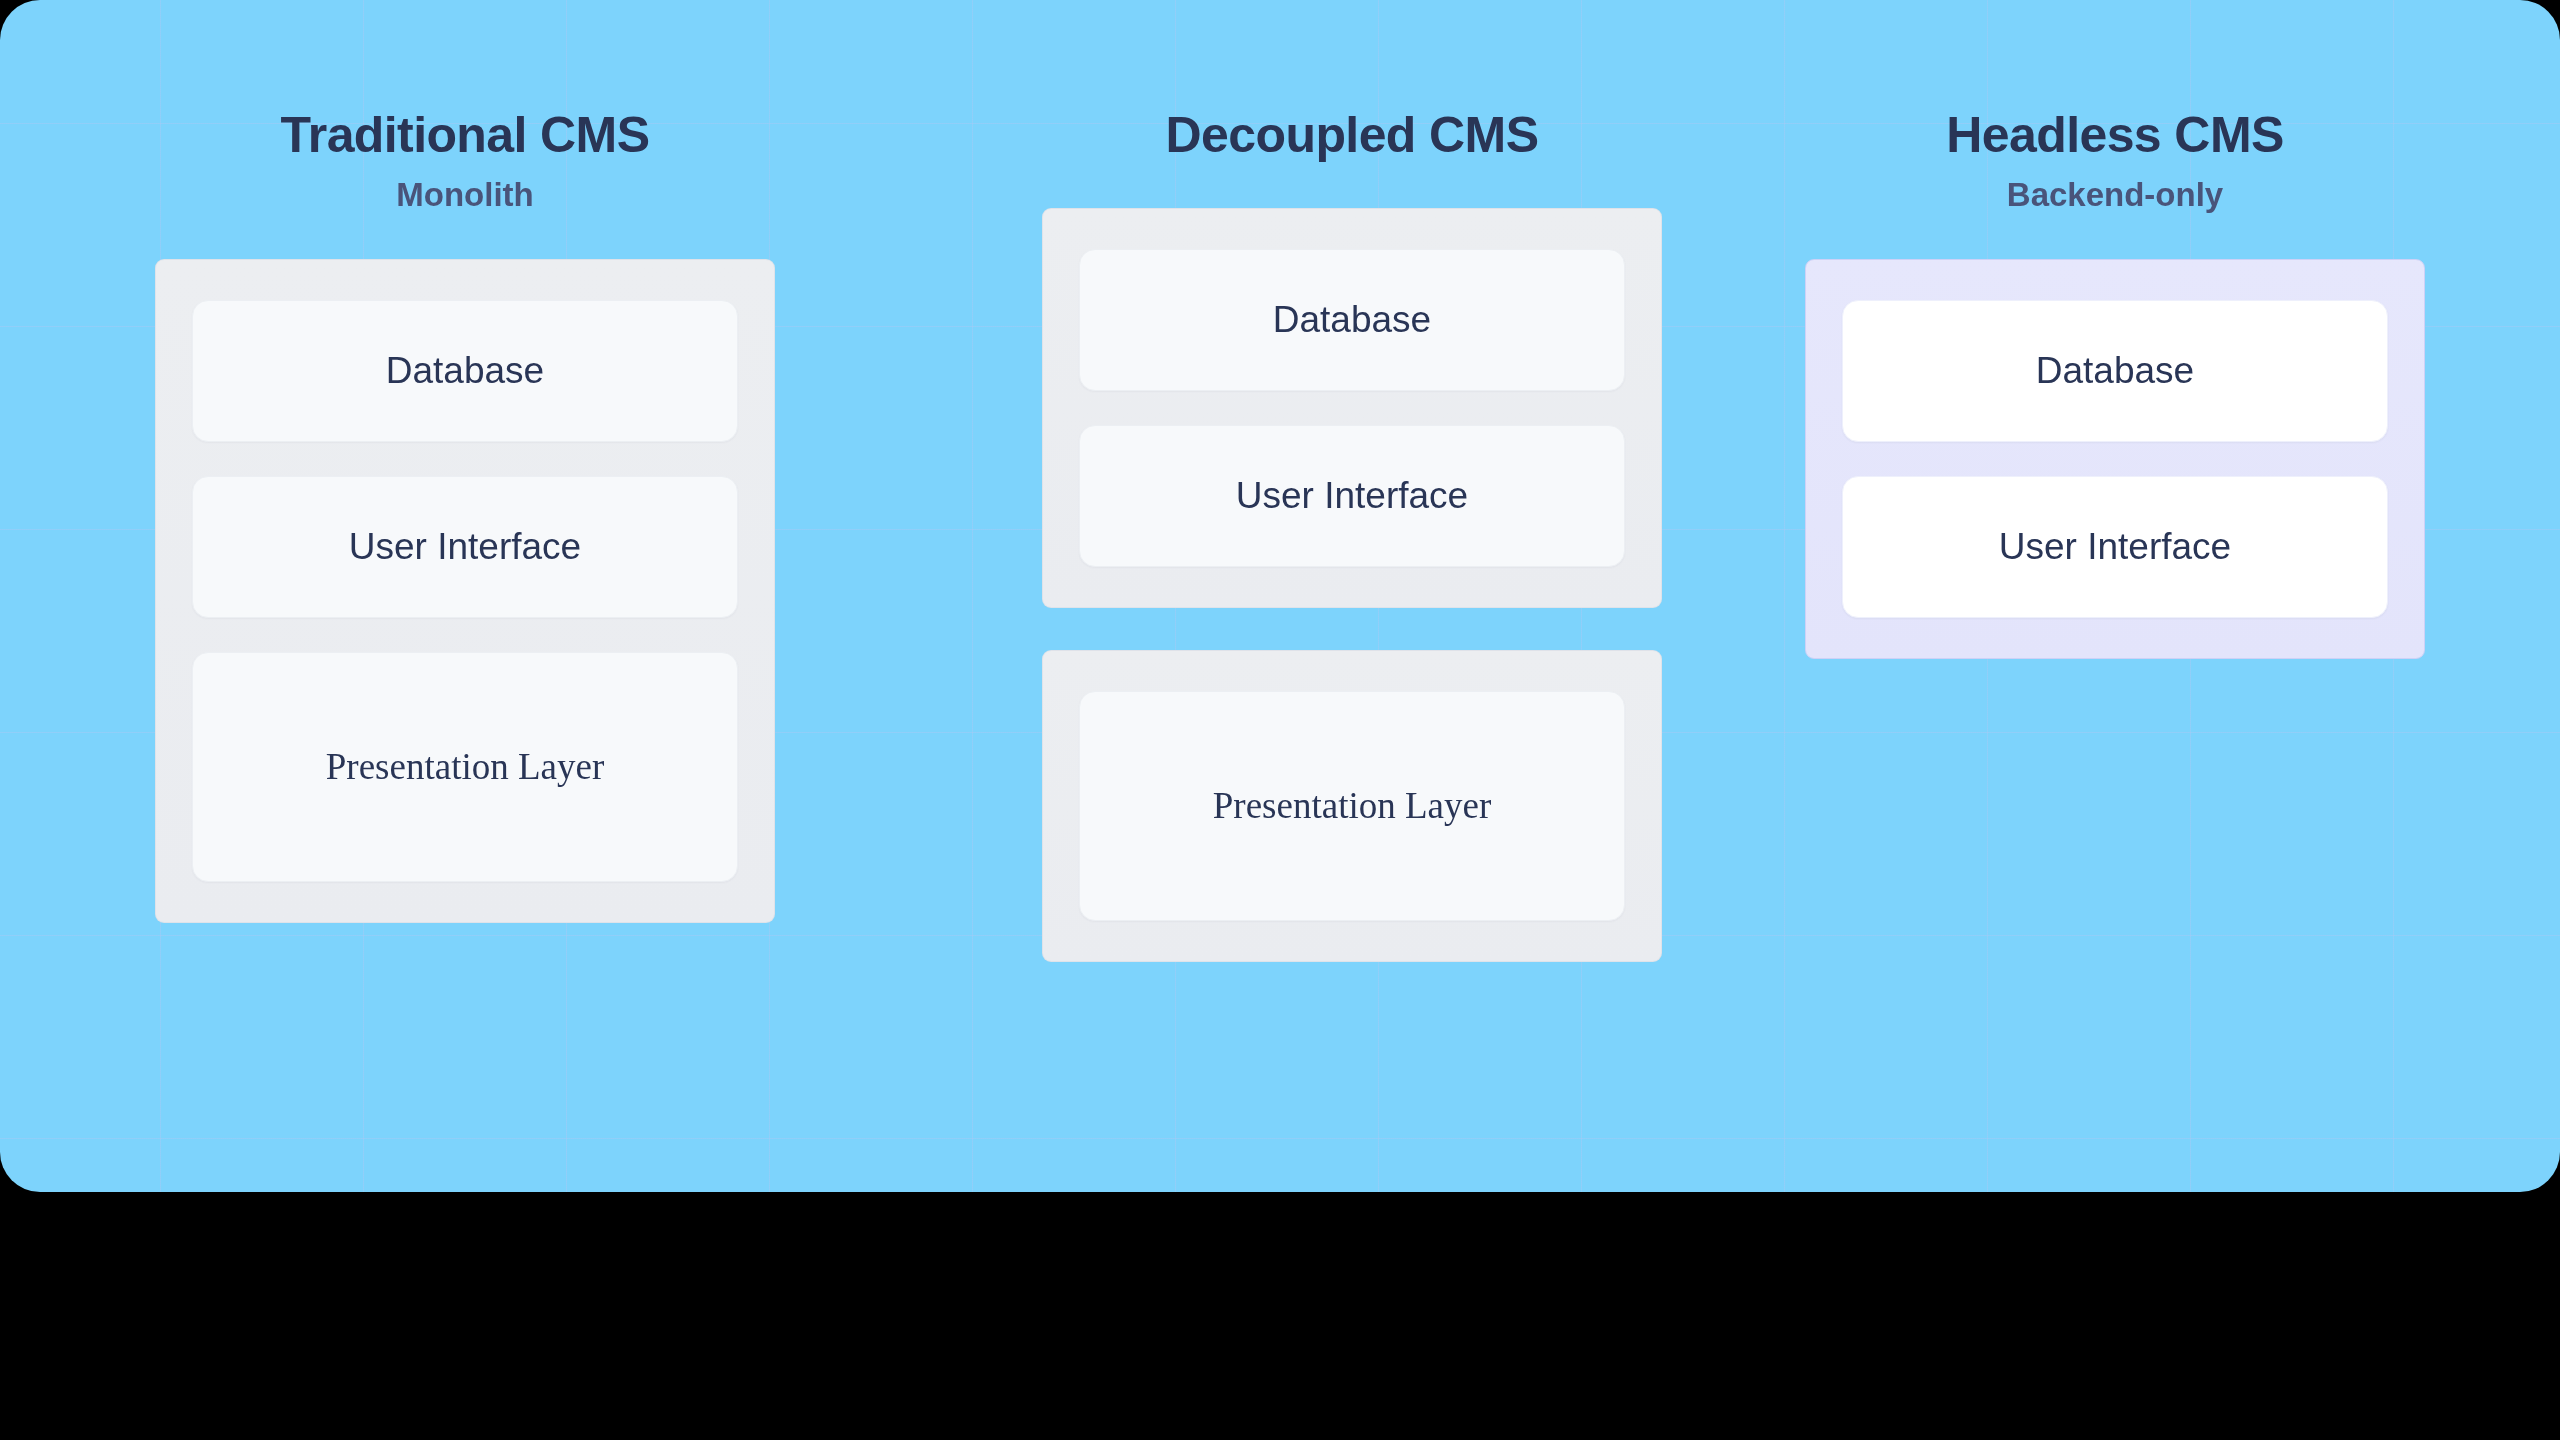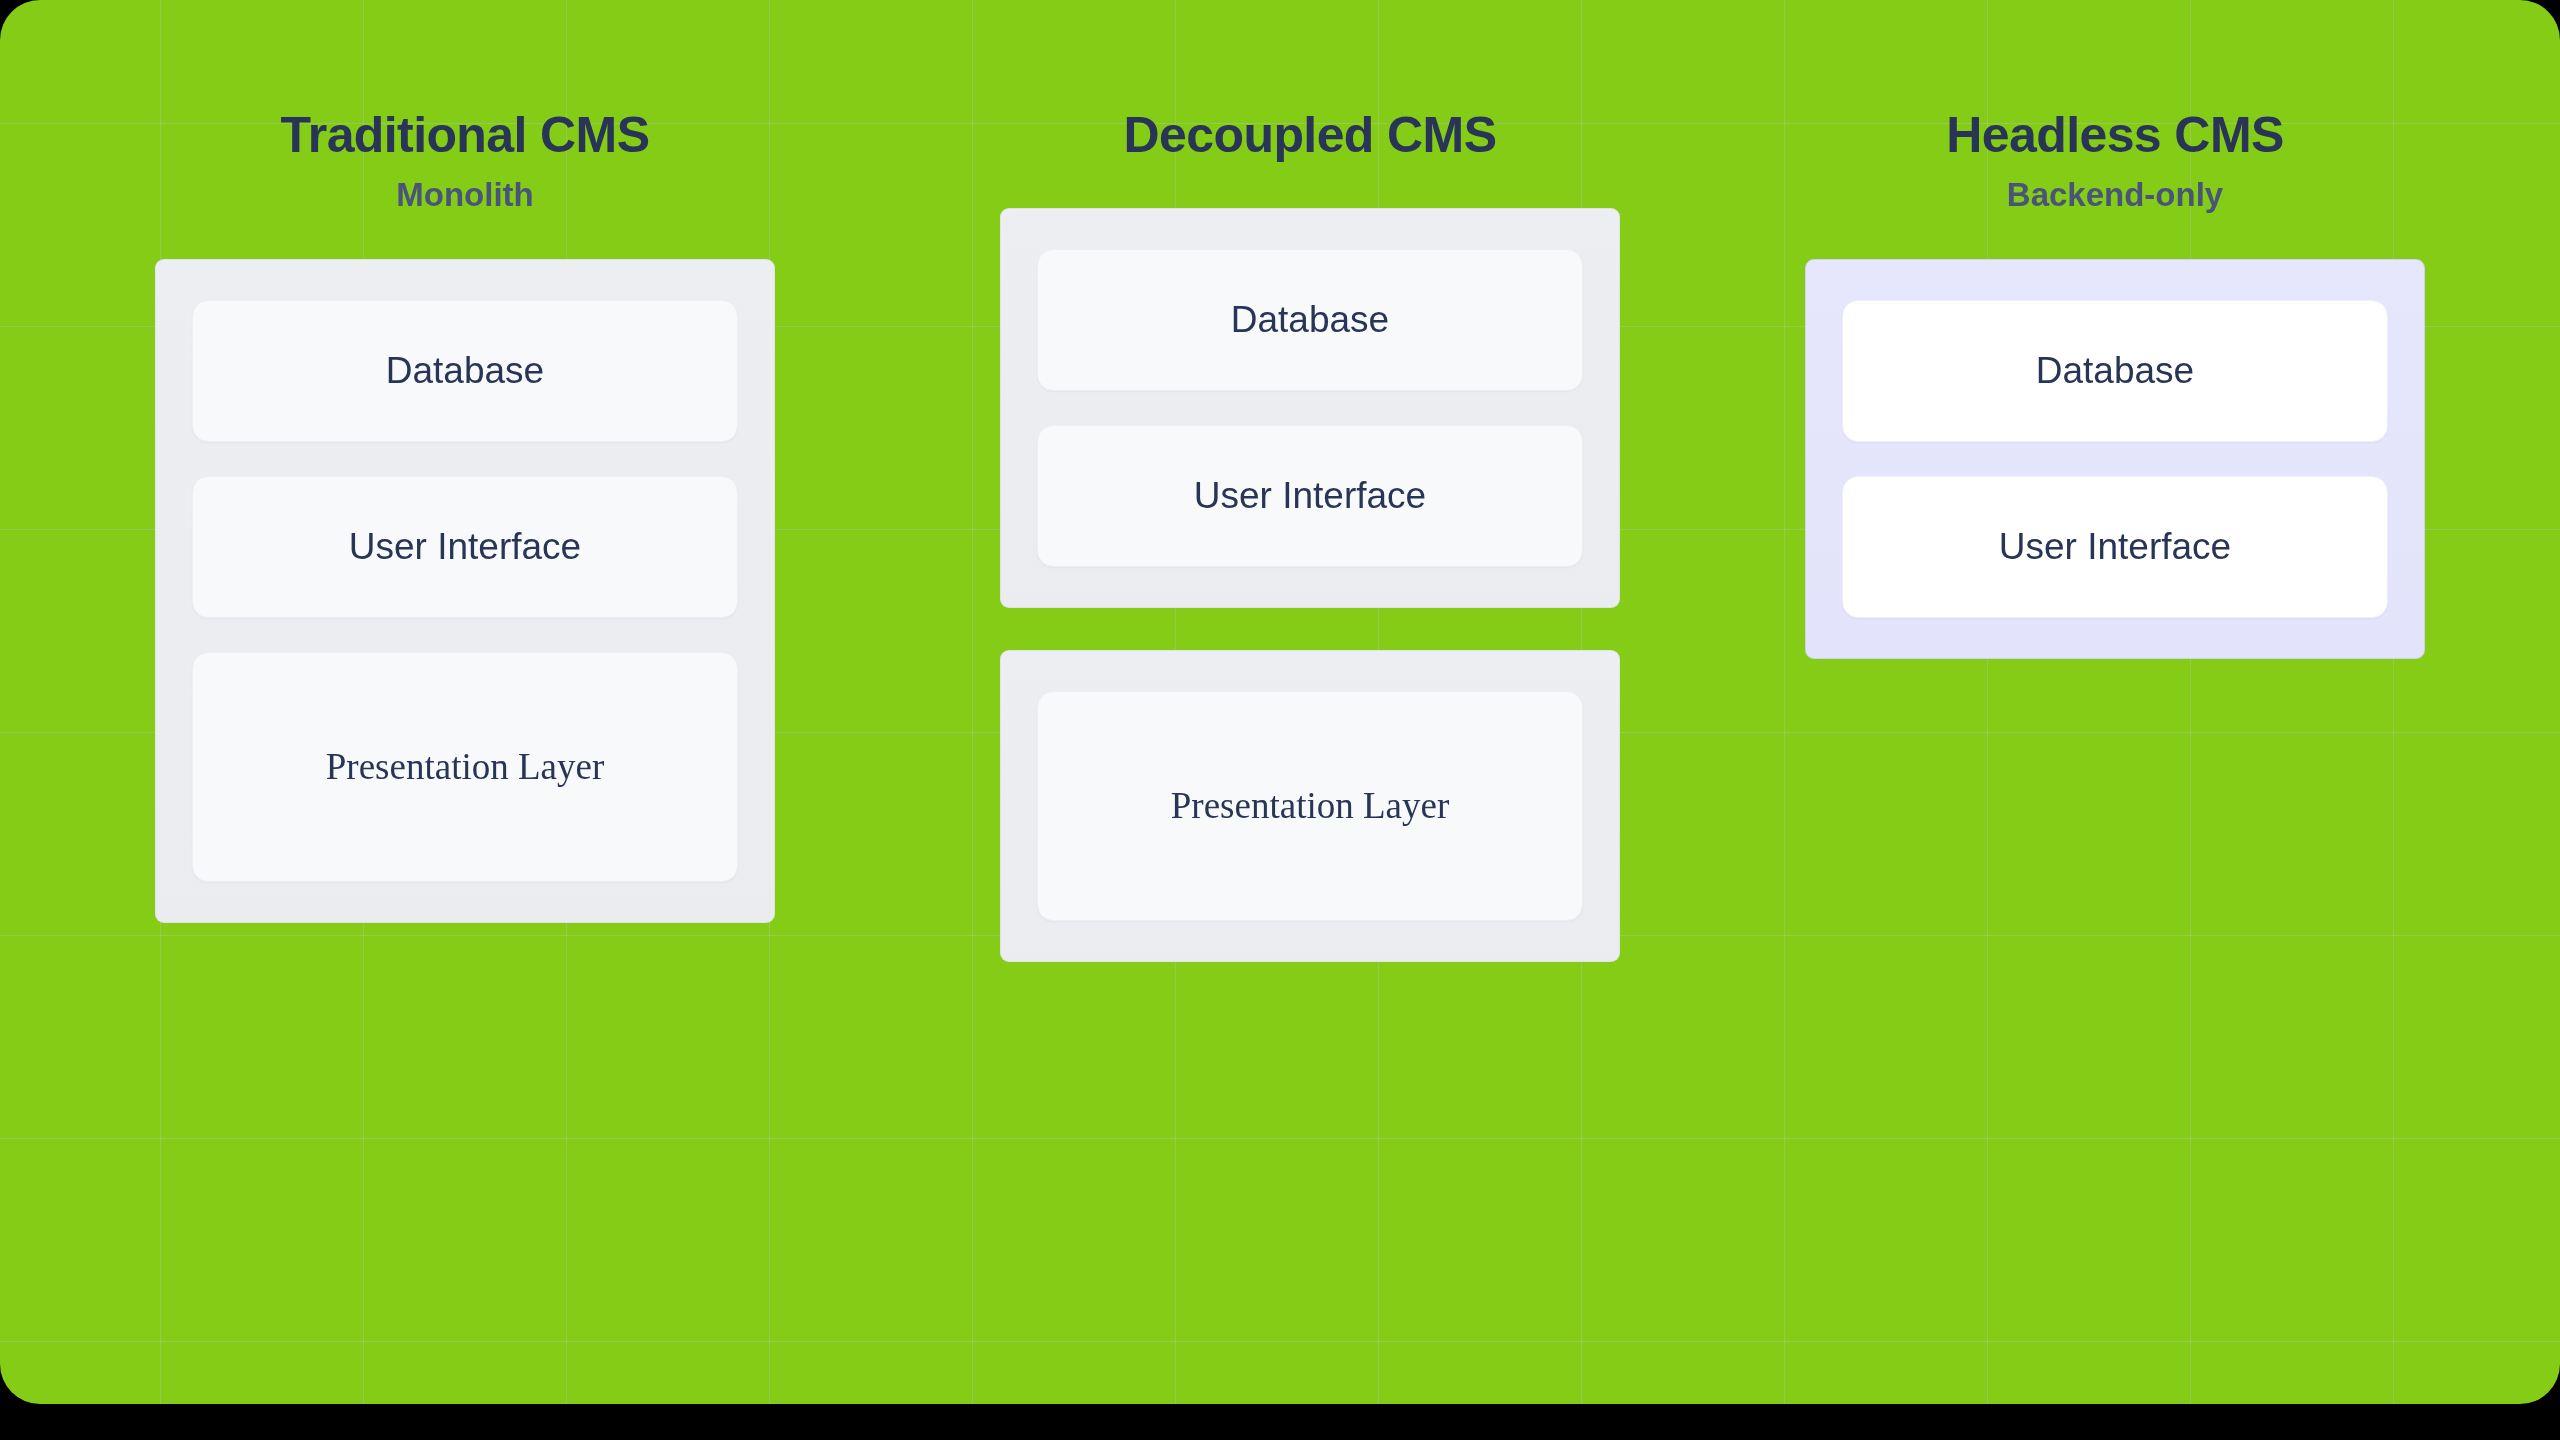--- a/index.html
+++ b/index.html
@@ -10,22 +10,22 @@
     background: #000000;
     overflow: hidden;
   }
   body {
     font-family: "Liberation Sans", sans-serif;
   }
 
   #page {
     position: relative;
     width: 2560px;
-    height: 1404px;
-    background: #84cc16;
+    height: 1192px;
+    background: #7dd3fc;
     border-radius: 40px;
     overflow: hidden;
     box-sizing: border-box;
   }
 
   
   #grid {
     position: absolute;
     inset: 0;
     background-image:
@@ -48,21 +48,21 @@
 
   .column {
     position: absolute;
     top: 0;
     display: flex;
     flex-direction: column;
     align-items: center;
   }
 
   #col-0 { left: 90px;   width: 750px; }
-  #col-1 { left: 935px;  width: 750px; justify-content: space-between; }
+  #col-1 { left: 977px;  width: 750px; justify-content: space-between; }
   #col-2 { left: 1740px; width: 750px; }
 
   .col-heading {
     font-size: 50px;
     font-weight: 700;
     color: #293556;
     letter-spacing: -0.6px;
     line-height: 1.0;
     margin-top: 110px;
     text-align: center;

